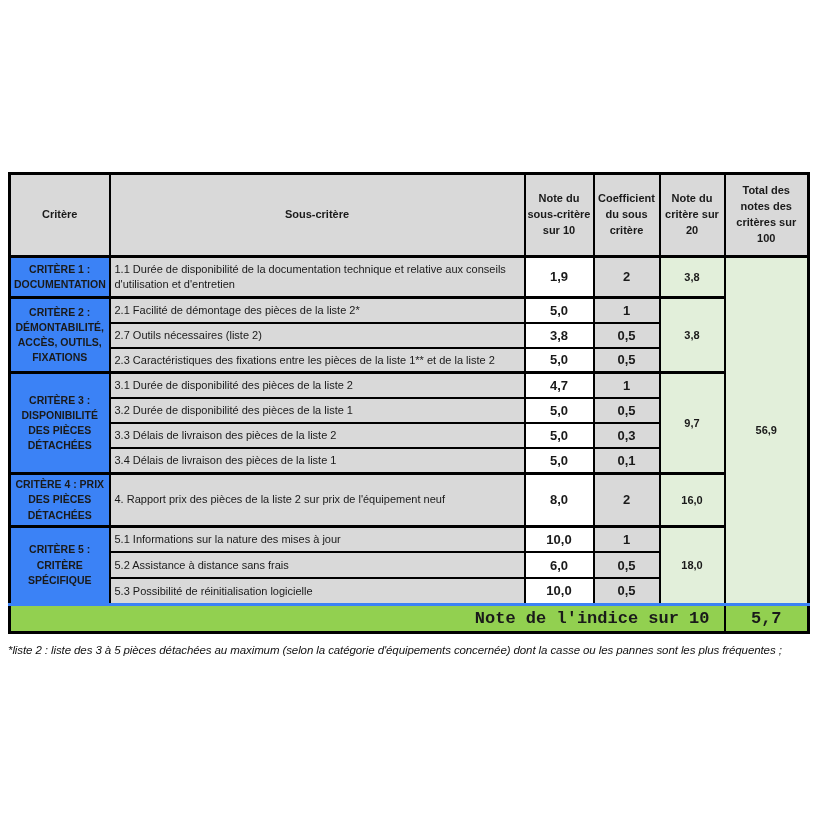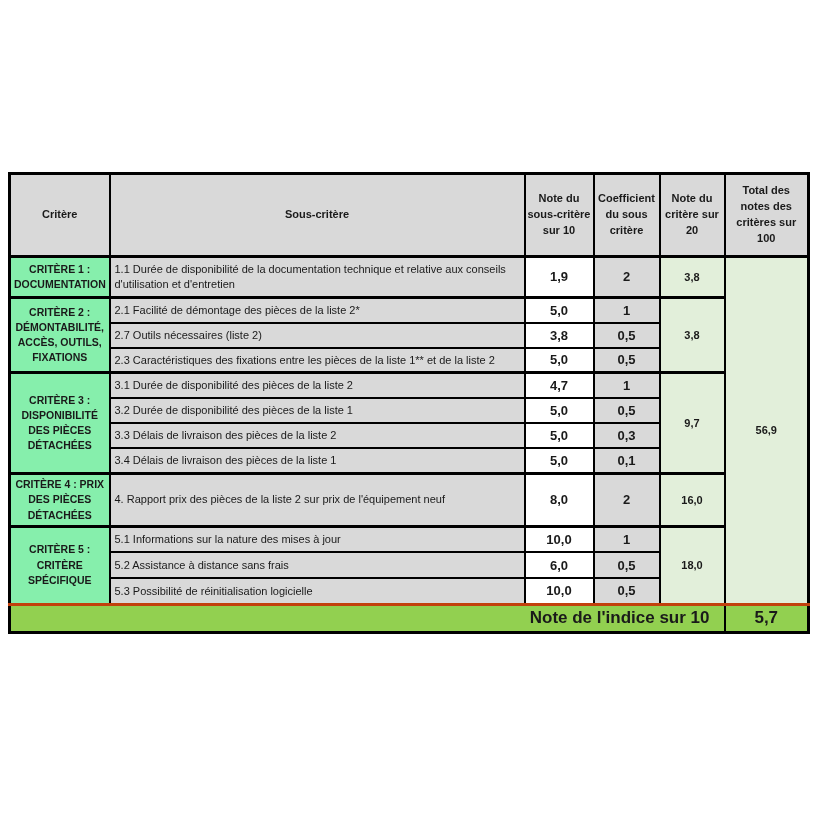--- a/index.html
+++ b/index.html
@@ -38,21 +38,21 @@
     background: #d9d9d9;
     height: 83px;
     font-size: 11px;
     font-weight: bold;
     text-align: center;
     vertical-align: middle;
     line-height: 1.45;
     padding: 2px;
   }
   td.crit {
-    background: #86efac;
+    background: #3b82f6;
     font-weight: bold;
     font-size: 10.5px;
     text-align: center;
     vertical-align: middle;
     line-height: 1.45;
     padding: 2px 3px;
   }
   td.sub {
     background: #d9d9d9;
     font-size: 11px;
@@ -77,23 +77,24 @@
     text-align: center;
     vertical-align: middle;
   }
   tr.group-start td { border-top: 3px solid #000; }
   tr.h36 td { height: 36px; }
   tr.h25 td { height: 25px; }
   tr.h38 td { height: 38px; }
   tr.h26 td { height: 26px; }
   tr.footer-row td {
     background: #92d050;
-    border-top: 3px solid #c2410c;
+    border-top: 3px solid #3b82f6;
     height: 28px;
     vertical-align: middle;
+    font-family: Liberation Mono, monospace;
   }
   td.footer-label {
     font-size: 17px;
     font-weight: bold;
     text-align: right;
     padding-right: 14px;
   }
   td.footer-value {
     font-size: 17px;
     font-weight: bold;
@@ -210,14 +211,15 @@
       </tr>
 
       <tr class="footer-row">
         <td class="footer-label" colspan="5">Note de l'indice sur 10</td>
         <td class="footer-value">5,7</td>
       </tr>
     </tbody>
   </table>
 
   <div class="footnotes">
+    <div>*liste 2 : liste des 3 à 5 pièces détachées au maximum (selon la catégorie d'équipements concernée) dont la casse ou les pannes sont les plus fréquentes ;</div>
   </div>
 </div>
 
 </body></html>

